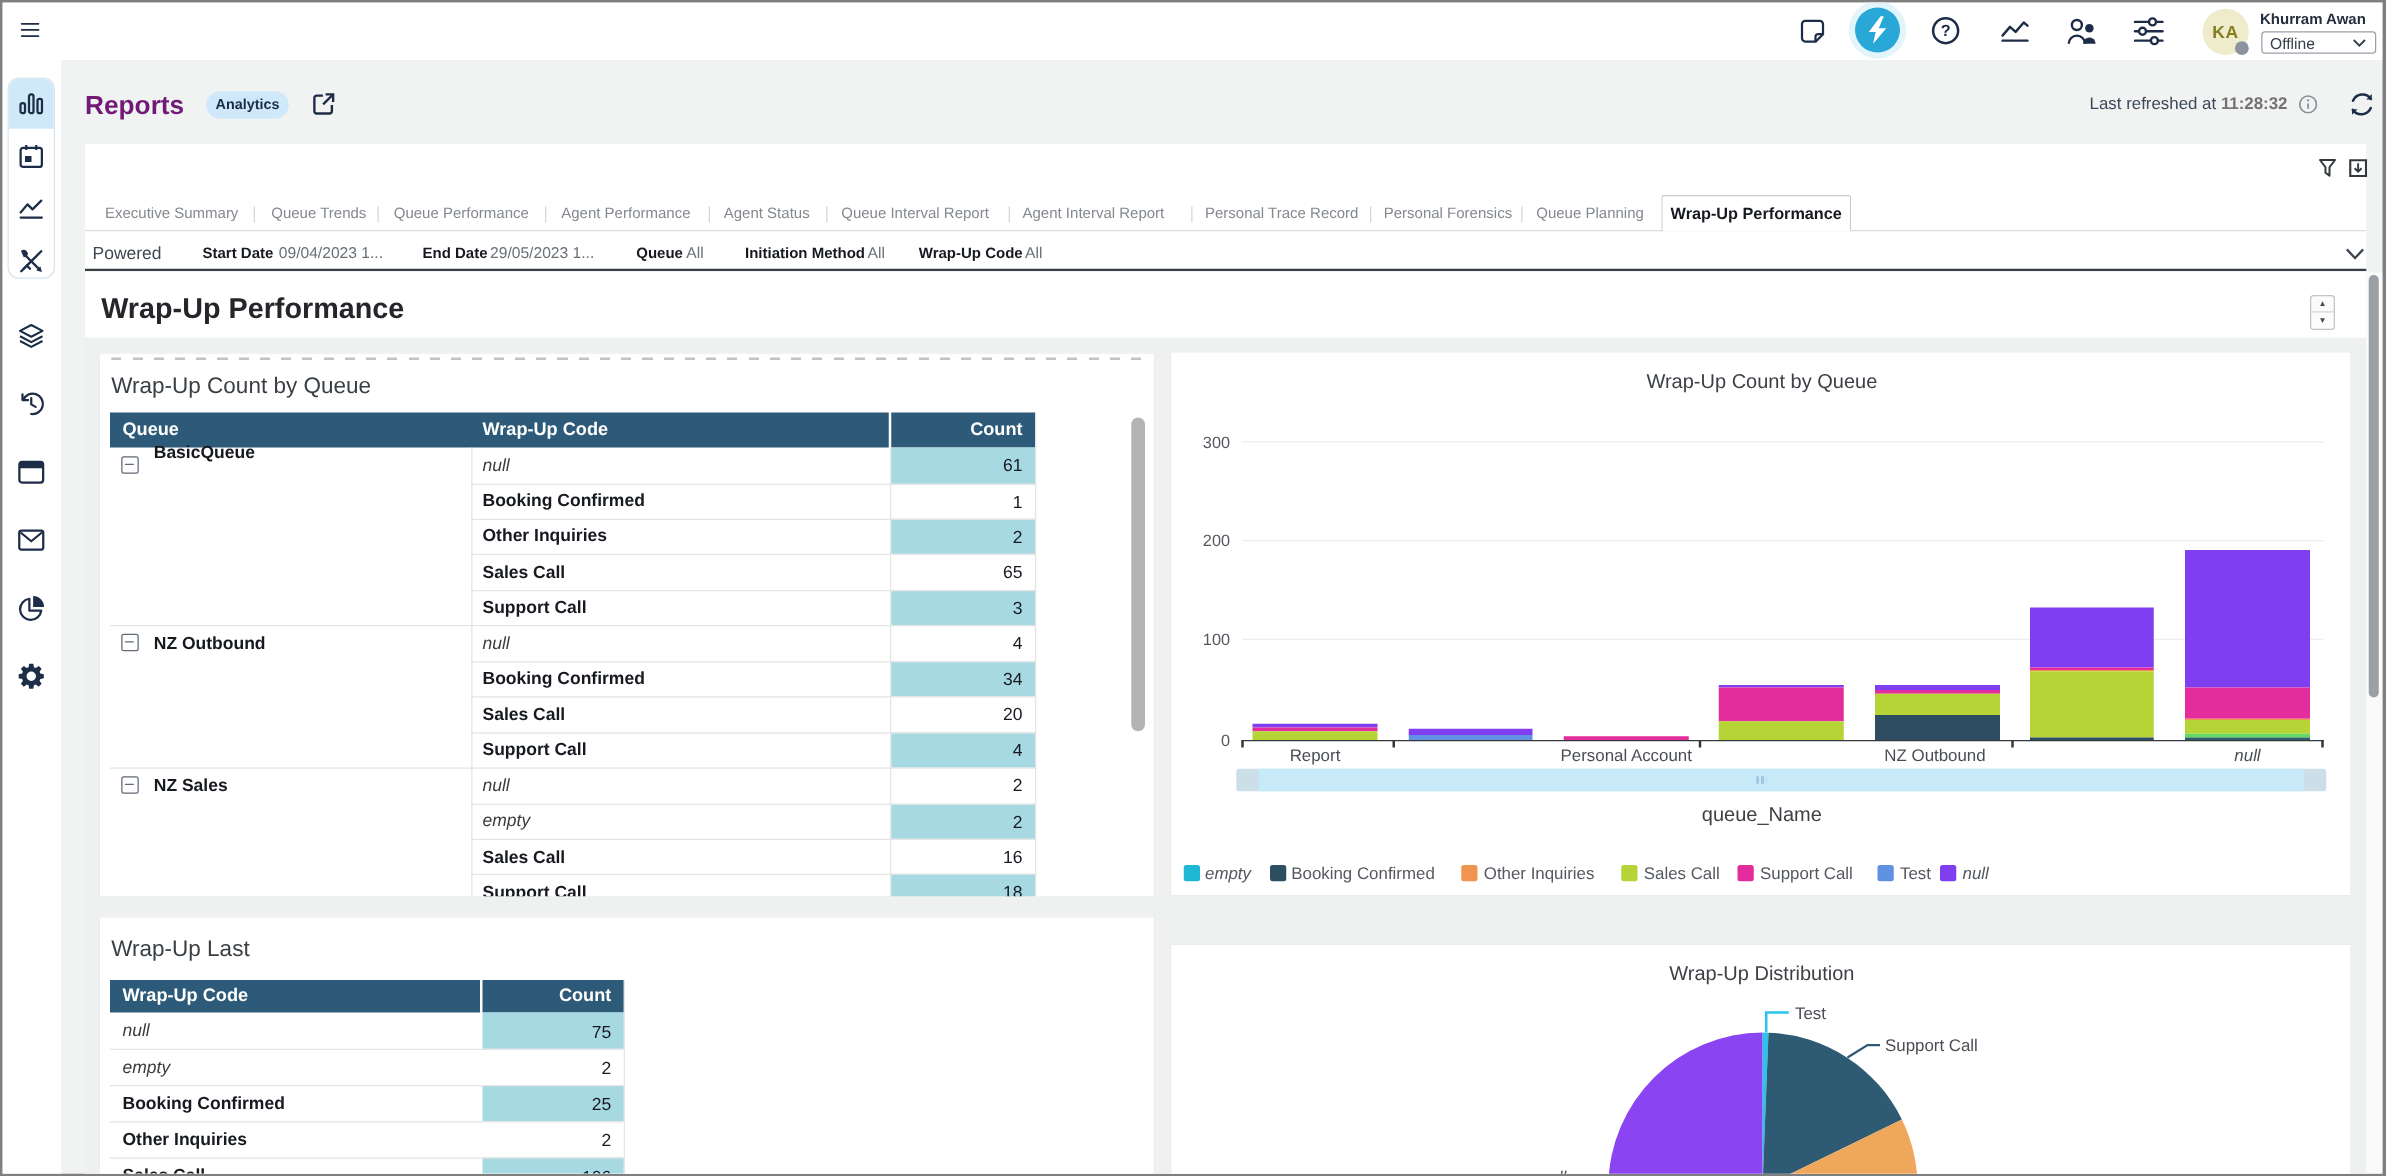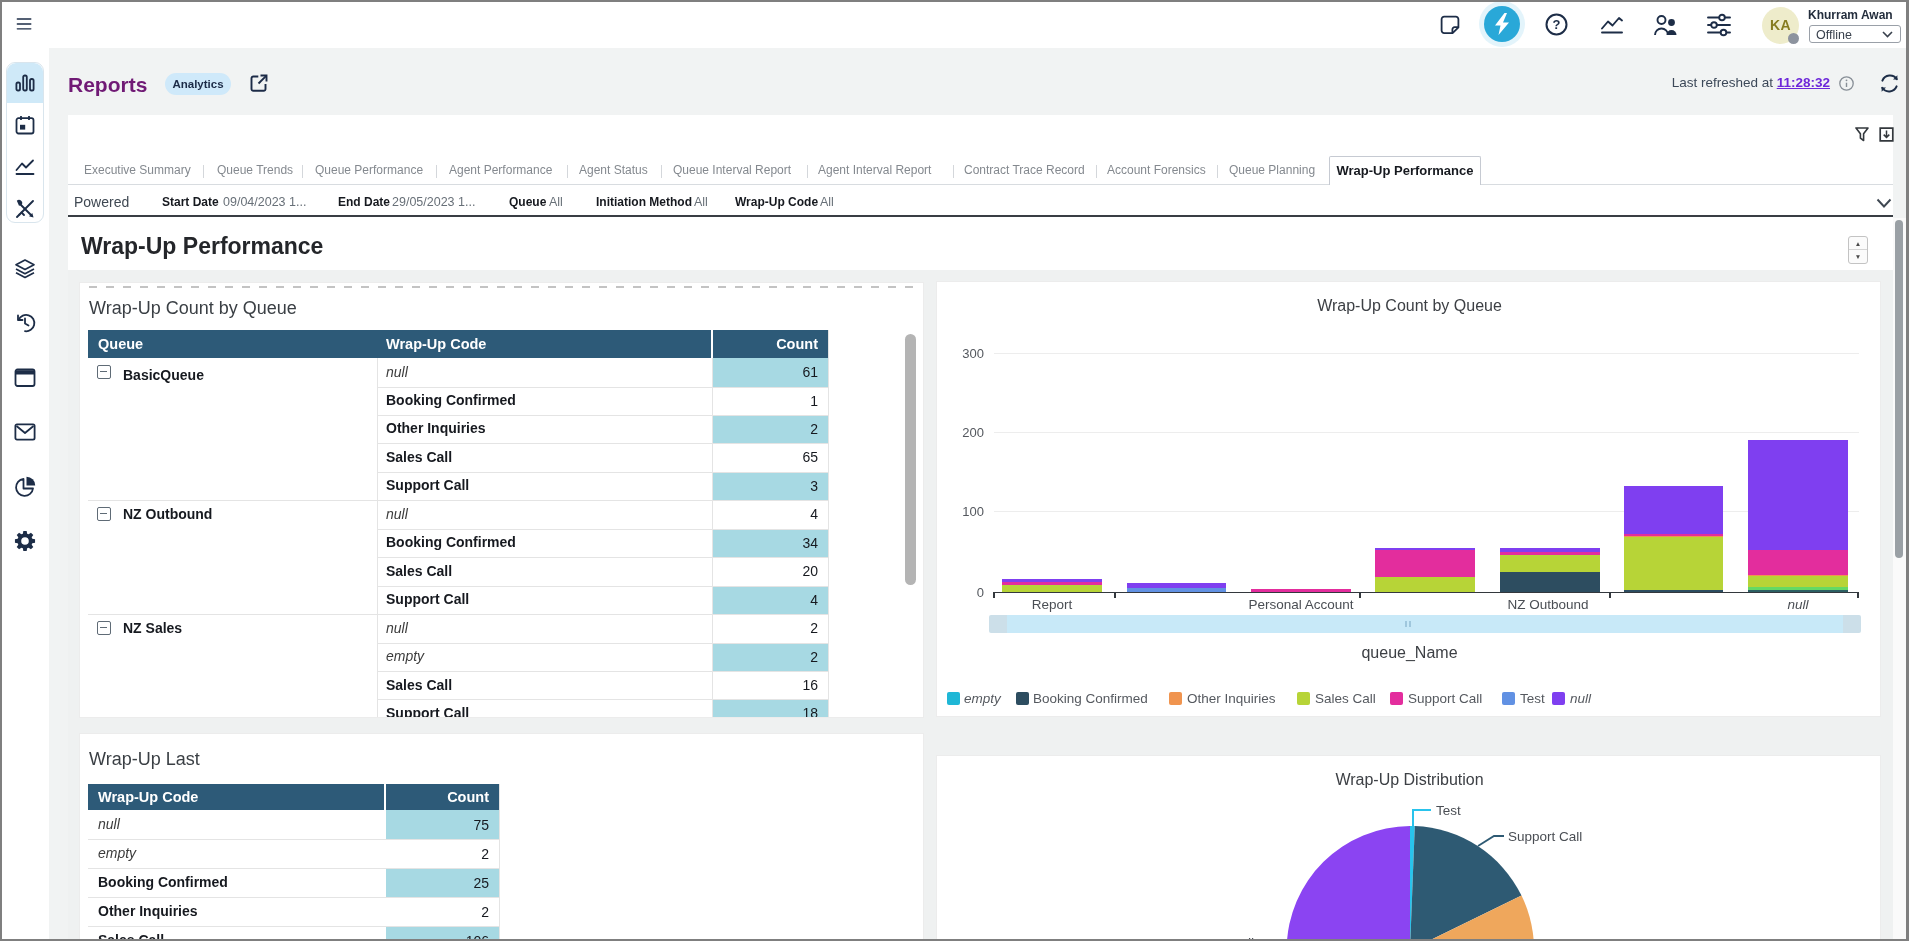--- a/index.html
+++ b/index.html
@@ -167,21 +167,21 @@
   </div>
 
   <div id="pagehead">
     <div class="abs" style="left:66px;top:71px;font-size:21px;font-weight:bold;color:#701a75;">Reports</div>
     <div class="abs" style="left:163px;top:71px;width:66px;height:22px;border-radius:11px;background:#cfe9fa;text-align:center;line-height:22px;font-size:11.5px;font-weight:bold;color:#1c2b47;">Analytics</div>
     <svg class="abs" style="left:247px;top:71px" width="20" height="20" viewBox="0 0 20 20">
       <path d="M16.5,11 v5 a1.8,1.8 0 0 1 -1.8,1.8 H4.3 a1.8,1.8 0 0 1 -1.8,-1.8 V5.3 a1.8,1.8 0 0 1 1.8,-1.8 h5" fill="none" stroke="#1c2b47" stroke-width="1.9"></path>
       <path d="M11.5,2.5 H17.5 V8.5" fill="none" stroke="#1c2b47" stroke-width="1.9"></path>
       <path d="M17.2,2.8 L9.5,10.5" fill="none" stroke="#1c2b47" stroke-width="1.9"></path>
     </svg>
-    <div class="abs" style="left:1500px;top:73px;width:328px;text-align:right;font-size:13.5px;color:#3c4858;">Last refreshed at <span style="font-weight:bold;color:#6d28d9;text-decoration:underline;">11:28:32</span></div>
+    <div class="abs" style="left:1500px;top:73px;width:328px;text-align:right;font-size:13.5px;color:#3c4858;">Last refreshed at <span style="font-weight:bold;color:#737373;">11:28:32</span></div>
     <svg class="abs" style="left:1837px;top:74px" width="15" height="15" viewBox="0 0 15 15">
       <circle cx="7.5" cy="7.5" r="6.7" fill="none" stroke="#878e96" stroke-width="1.3"></circle>
       <line x1="7.5" y1="6.7" x2="7.5" y2="11" stroke="#878e96" stroke-width="1.4"></line>
       <circle cx="7.5" cy="4.3" r="0.9" fill="#878e96"></circle>
     </svg>
     <svg class="abs" style="left:1877px;top:71px" width="21" height="21" viewBox="0 0 21 21">
       <g fill="none" stroke="#1d2d47" stroke-width="2" stroke-linecap="round">
         <path d="M17.8,6.2 A8.2,8.2 0 0 0 3.4,7.6"></path>
         <path d="M3.2,14.8 A8.2,8.2 0 0 0 17.6,13.4"></path>
       </g>
@@ -193,22 +193,22 @@
   <div class="abs" style="left:66px;top:113px;width:1825px;height:824px;background:#fff;"></div>
   <div id="tabs" style="font-size:12px;color:#84898f;">
     <div class="abs" style="left:66px;top:182px;width:1825px;height:1px;background:#d8dce0;"></div>
     <div class="abs" style="left:82px;top:161px;">Executive Summary</div>
     <div class="abs" style="left:215px;top:161px;">Queue Trends</div>
     <div class="abs" style="left:313px;top:161px;">Queue Performance</div>
     <div class="abs" style="left:447px;top:161px;">Agent Performance</div>
     <div class="abs" style="left:577px;top:161px;">Agent Status</div>
     <div class="abs" style="left:671px;top:161px;">Queue Interval Report</div>
     <div class="abs" style="left:816px;top:161px;">Agent Interval Report</div>
-    <div class="abs" style="left:962px;top:161px;">Contract Trace Record</div>
-    <div class="abs" style="left:1105px;top:161px;">Account Forensics</div>
+    <div class="abs" style="left:962px;top:161px;">Personal Trace Record</div>
+    <div class="abs" style="left:1105px;top:161px;">Personal Forensics</div>
     <div class="abs" style="left:1227px;top:161px;">Queue Planning</div>
     <div class="sep abs" style="left:201px"></div>
     <div class="sep abs" style="left:300px"></div>
     <div class="sep abs" style="left:434px"></div>
     <div class="sep abs" style="left:565px"></div>
     <div class="sep abs" style="left:659px"></div>
     <div class="sep abs" style="left:805px"></div>
     <div class="sep abs" style="left:951px"></div>
     <div class="sep abs" style="left:1094px"></div>
     <div class="sep abs" style="left:1215px"></div>
@@ -281,21 +281,21 @@
         <div class="gsep" style="top:331.1px;"></div>
         <div class="rsep" style="top:359.5px;"></div>
         <div class="rsep" style="top:388px;"></div>
         <div class="rsep" style="top:416.4px;"></div>
 
         <div class="abs" style="left:297px;top:75px;width:1px;height:361px;background:#e4e4e4;"></div>
         <div class="abs" style="left:748px;top:47px;width:1px;height:389px;background:#e4e4e4;"></div>
         <div class="abs" style="left:632px;top:75px;width:1px;height:361px;background:#e4e4e4;"></div>
 
         <div class="mbox" style="top:82px;"></div>
-          <div class="qlbl" style="top:84px;text-align:right;">BasicQueue</div>
+          <div class="qlbl" style="top:70px;text-align:right;">BasicQueue</div>
         <div class="mbox" style="top:224.3px;"></div>
           <div class="qlbl" style="top:222.8px;">NZ Outbound</div>
         <div class="mbox" style="top:338.1px;"></div>
           <div class="qlbl" style="top:336.6px;">NZ Sales</div>
 
         <div class="codei" style="top:80.5px;">null</div>
           <div class="cnt" style="top:81px;">61</div>
         <div class="code" style="top:109px;">Booking Confirmed</div>
           <div class="cnt" style="top:109.5px;">1</div>
         <div class="code" style="top:137.4px;">Other Inquiries</div>

